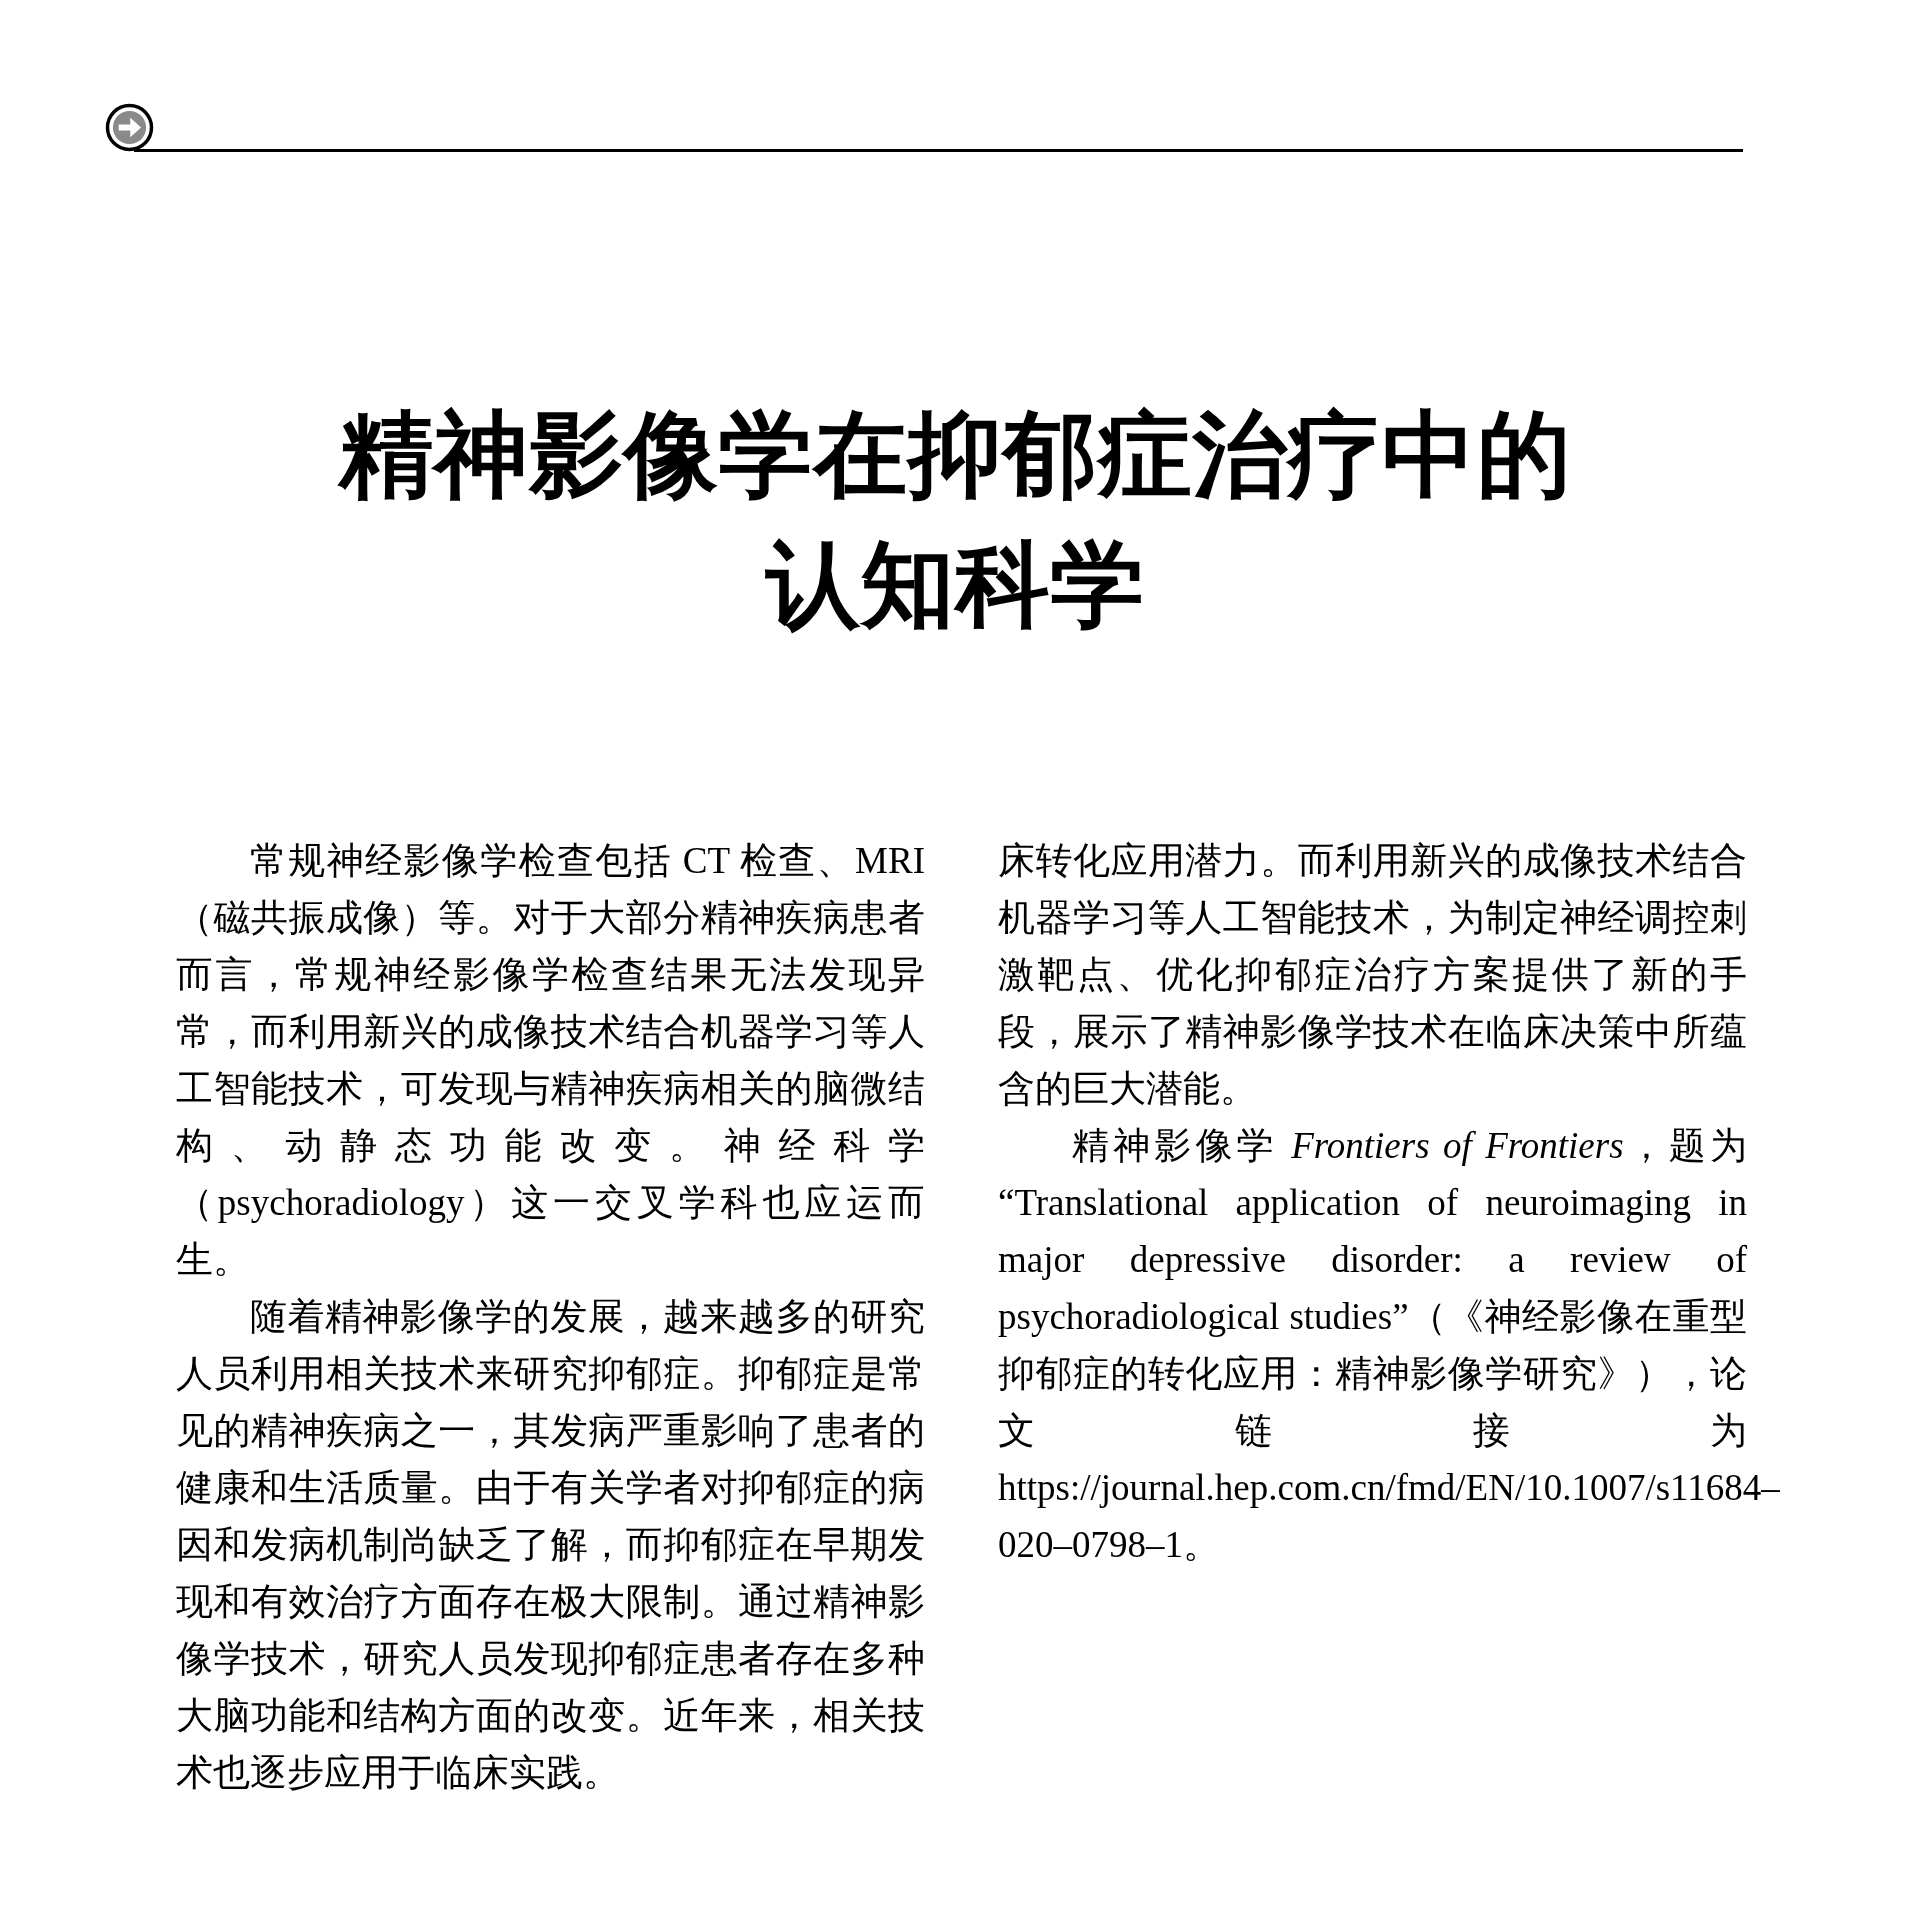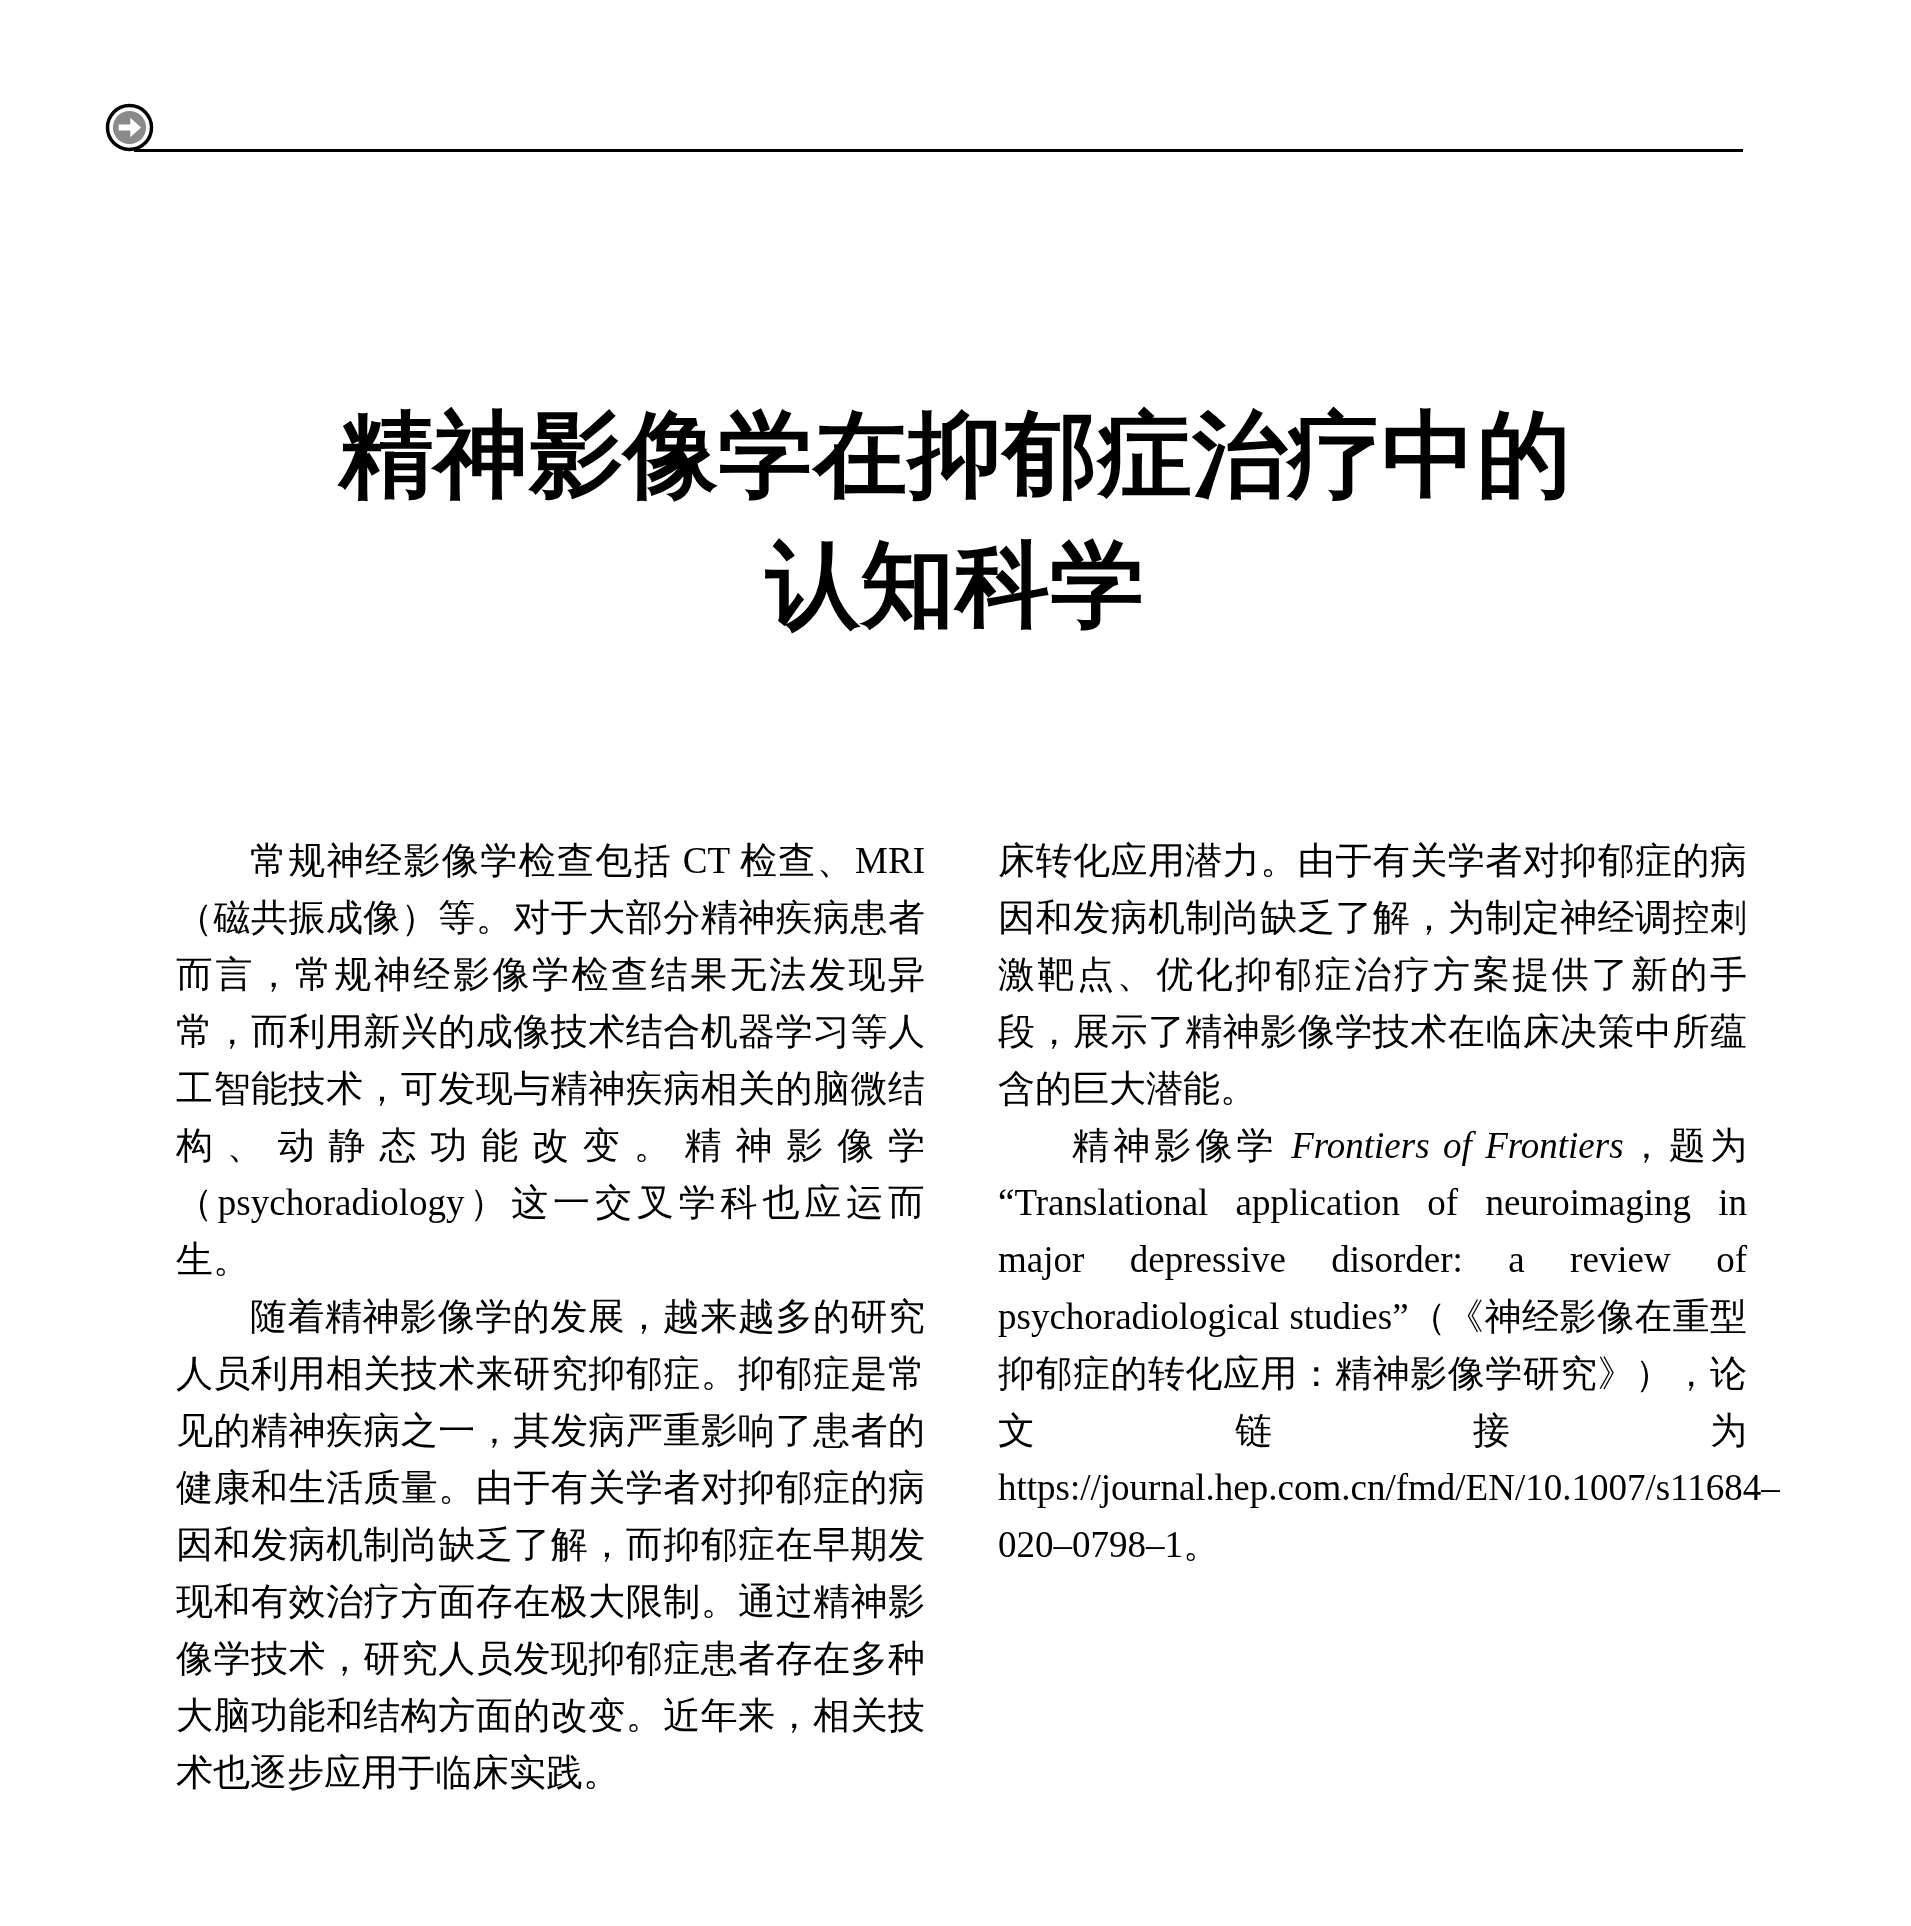--- a/index.html
+++ b/index.html
@@ -63,28 +63,28 @@
   </div>
 
   <div class="article-title">
     <div>精神影像学在抑郁症治疗中的</div>
     <div>认知科学</div>
   </div>
 
   <div class="col col-left">
     <div>
 
-    <p class="body-par indent"><span>常规神经影像学检查包括 CT 检查、MRI（磁共振成像）等。对于大部分精神疾病患者而言，常规神经影像学检查结果无法发现异常，而利用新兴的成像技术结合机器学习等人工智能技术，可发现与精神疾病相关的脑微结构、动静态功能改变。精神影像学（psychoradiology）这一交叉学科也应运而生。</span></p>
+    <p class="body-par indent"><span>常规神经影像学检查包括 CT 检查、MRI（磁共振成像）等。对于大部分精神疾病患者而言，常规神经影像学检查结果无法发现异常，而利用新兴的成像技术结合机器学习等人工智能技术，可发现与精神疾病相关的脑微结构、动静态功能改变。神经科学（psychoradiology）这一交叉学科也应运而生。</span></p>
         <p class="body-par indent"><span>随着精神影像学的发展，越来越多的研究人员利用相关技术来研究抑郁症。抑郁症是常见的精神疾病之一，其发病严重影响了患者的健康和生活质量。由于有关学者对抑郁症的病因和发病机制尚缺乏了解，而抑郁症在早期发现和有效治疗方面存在极大限制。通过精神影像学技术，研究人员发现抑郁症患者存在多种大脑功能和结构方面的改变。近年来，相关技术也逐步应用于临床实践。</span></p>
       </div>
   </div>
 
   <div class="col col-right">
     <div>
 
-    <p class="body-par"><span>床转化应用潜力。由于有关学者对抑郁症的病因和发病机制尚缺乏了解，为制定神经调控刺激靶点、优化抑郁症治疗方案提供了新的手段，展示了精神影像学技术在临床决策中所蕴含的巨大潜能。</span></p>
+    <p class="body-par"><span>床转化应用潜力。而利用新兴的成像技术结合机器学习等人工智能技术，为制定神经调控刺激靶点、优化抑郁症治疗方案提供了新的手段，展示了精神影像学技术在临床决策中所蕴含的巨大潜能。</span></p>
         <p class="body-par indent"><span>精神影像学 </span><span class="it">Frontiers of Frontiers</span><span>，题为 “Translational application of neuroimaging in major depressive disorder: a review of psychoradiological studies”（《神经影像在重型抑郁症的转化应用：精神影像学研究》），论文链接为 https://journal.hep.com.cn/fmd/EN/10.1007/s11684–020–0798–1。</span></p>
       </div>
 
   </div>
 
 </div>
 
 
 </body></html>

